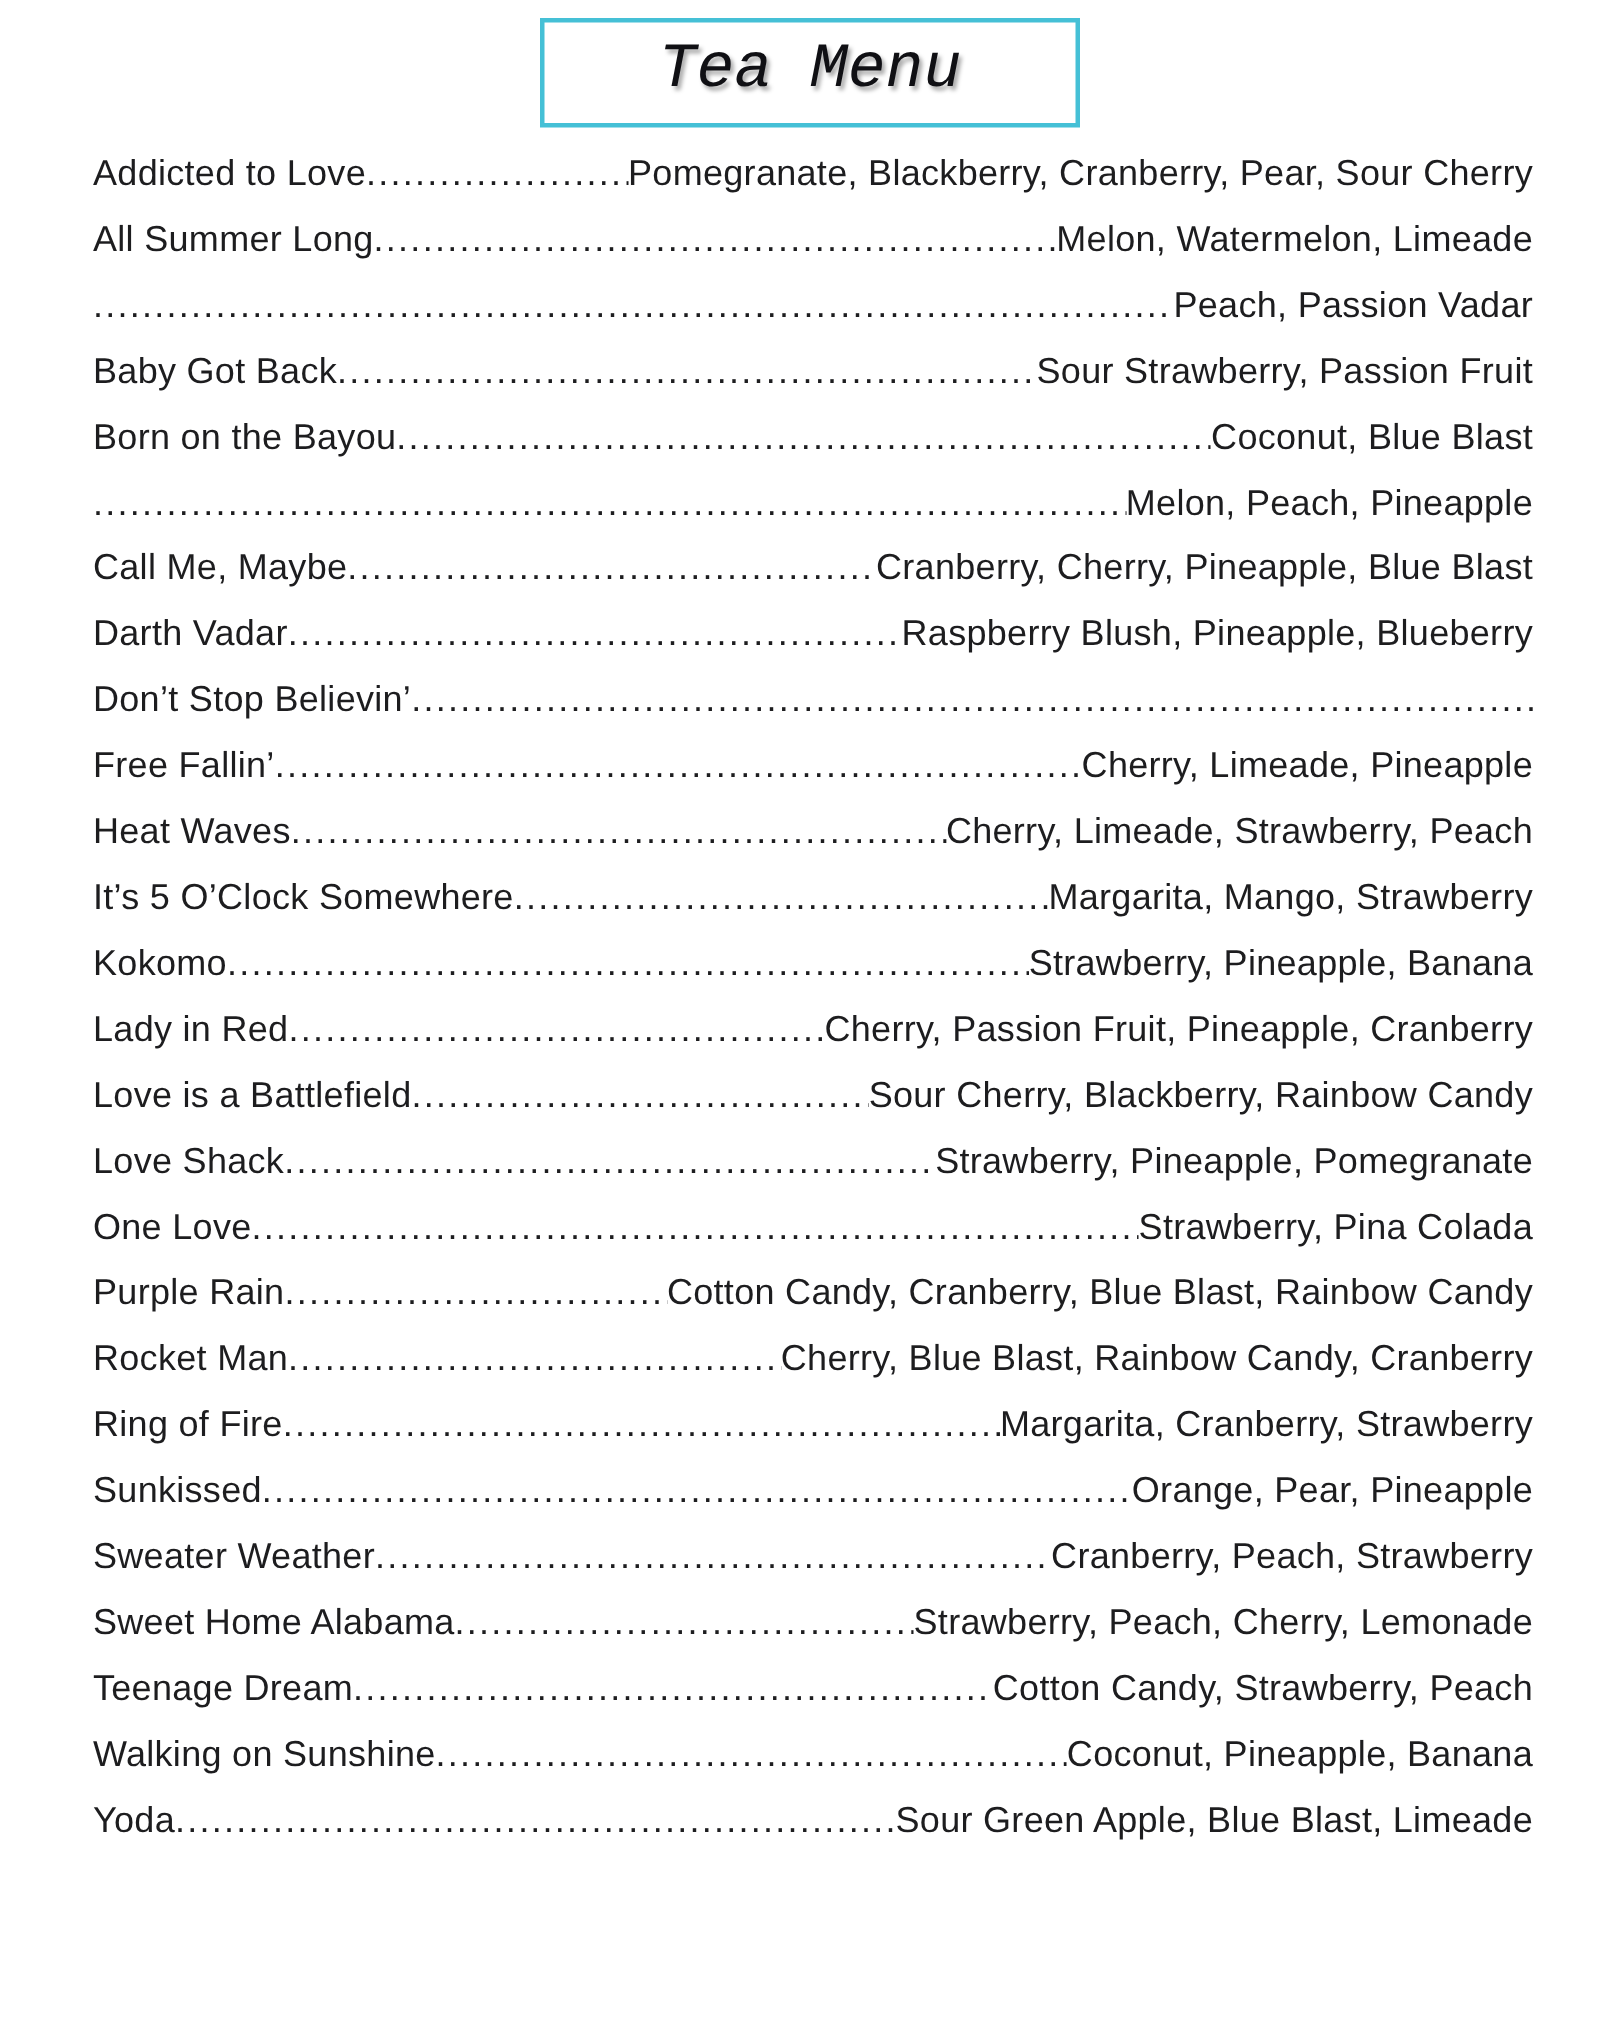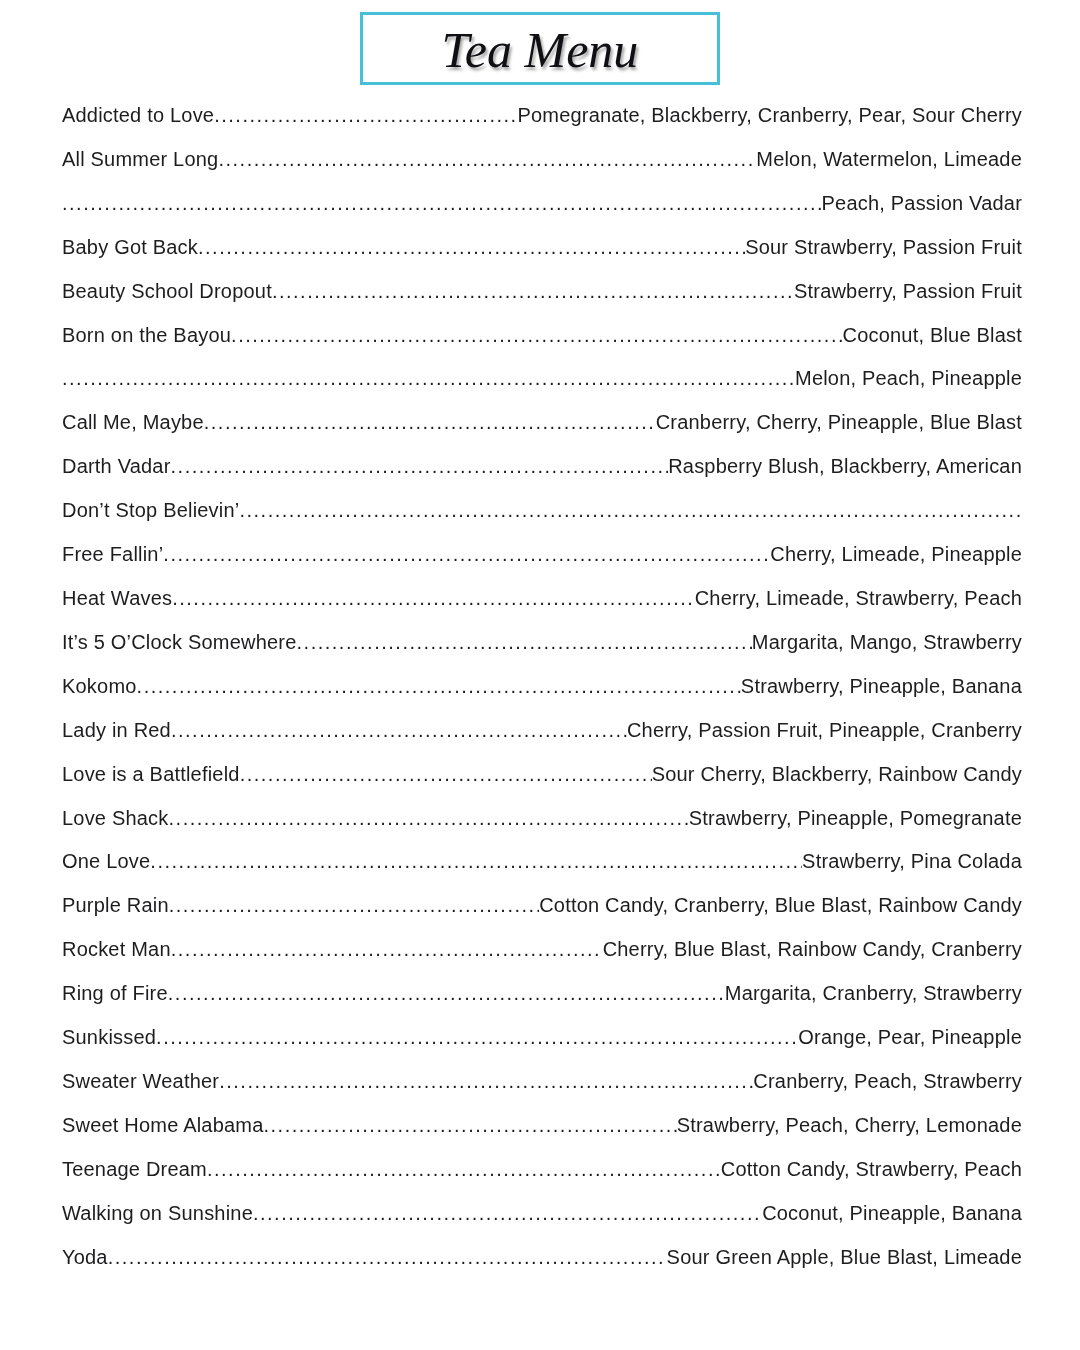--- a/index.html
+++ b/index.html
@@ -28,37 +28,37 @@
     height: 67px;
     border: 3px solid #45c0d6;
     display: flex;
     justify-content: center;
     align-items: flex-start;
     overflow: visible;
   }
   .title {
     margin: 0;
     margin-top: 10px;
-    font-family: Liberation Serif, serif;
+    font-family: Liberation Mono, monospace;
     font-style: italic;
     font-weight: normal;
-    font-size: 50px;
+    font-size: 42px;
     line-height: 1;
     color: #101014;
     text-shadow: 2px 3px 3px rgba(0,0,0,0.35);
     white-space: nowrap;
   }
   .menu {
     margin: 9px 58px 0 62px;
   }
   .menu-row {
     display: flex;
     align-items: center;
     line-height: 43.9px;
-    font-size: 20px;
+    font-size: 24px;
     letter-spacing: 0.2px;
     white-space: nowrap;
   }
   .name { flex: 0 0 auto; }
   .leader {
     flex: 1 1 auto;
     overflow: hidden;
     min-width: 0;
   }
   .leader::after {
@@ -95,25 +95,20 @@
       <span class="leader"></span>
       <span class="flavors">Peach, Passion Vadar</span>
     </div>
 
     <div class="menu-row">
       <span class="name">Baby Got Back</span>
       <span class="leader"></span>
       <span class="flavors">Sour Strawberry, Passion Fruit</span>
     </div>
 
-    <div class="menu-row">
-      <span class="name">Beauty School Dropout</span>
-      <span class="leader"></span>
-      <span class="flavors">Strawberry, Passion Fruit</span>
-    </div>
 
     <div class="menu-row">
       <span class="name">Born on the Bayou</span>
       <span class="leader"></span>
       <span class="flavors">Coconut, Blue Blast</span>
     </div>
 
     <div class="menu-row">
       <span class="leader"></span>
       <span class="flavors">Melon, Peach, Pineapple</span>
@@ -121,21 +116,21 @@
 
     <div class="menu-row">
       <span class="name">Call Me, Maybe</span>
       <span class="leader"></span>
       <span class="flavors">Cranberry, Cherry, Pineapple, Blue Blast</span>
     </div>
 
     <div class="menu-row">
       <span class="name">Darth Vadar</span>
       <span class="leader"></span>
-      <span class="flavors">Raspberry Blush, Blackberry, American</span>
+      <span class="flavors">Raspberry Blush, Pineapple, Blueberry</span>
     </div>
 
     <div class="menu-row">
       <span class="name">Don’t Stop Believin’</span>
       <span class="leader"></span>
     </div>
 
     <div class="menu-row">
       <span class="name">Free Fallin’</span>
       <span class="leader"></span>

